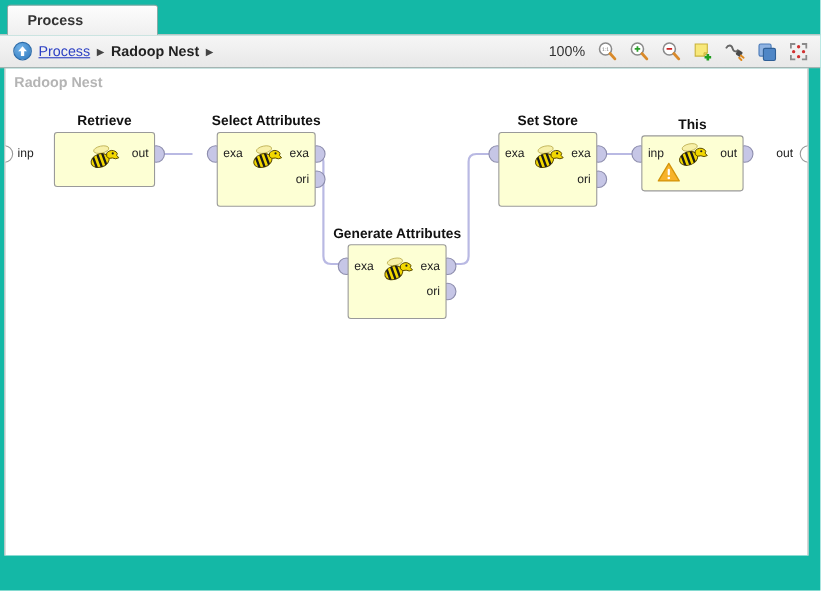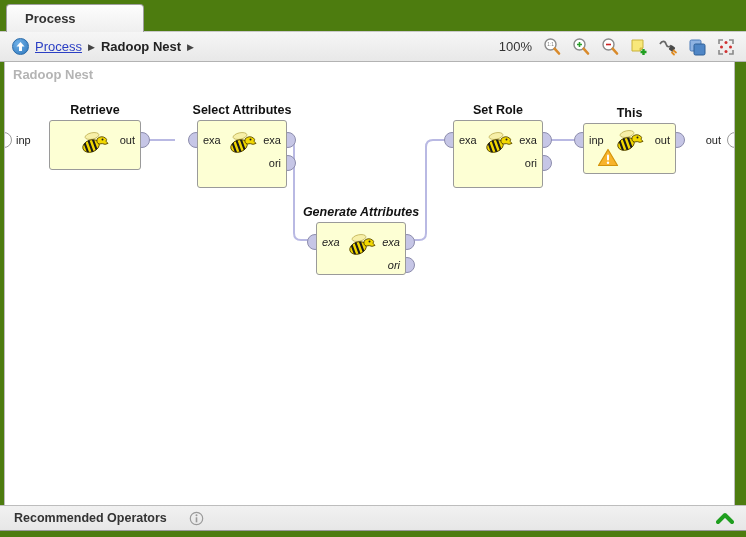--- a/index.html
+++ b/index.html
@@ -1,17 +1,17 @@
 <!DOCTYPE html>
 <html><head>
 <meta charset="utf-8">
 <style>
   * { margin:0; padding:0; box-sizing:border-box; }
   html,body { width:746px; height:537px; background:#ffffff; font-family:"Liberation Sans", sans-serif; }
-  #app { position:relative; width:746px; height:537px; background:#4d7c0f; overflow:hidden; }
+  #app { position:relative; width:746px; height:537px; background:#14b8a6; overflow:hidden; }
 
   
   .tab { position:absolute; left:6px; top:4px; width:138px; height:28px; z-index:5;
          background:linear-gradient(#fdfdfd,#efefef); border:1px solid #9f9f9f; border-bottom:none;
          border-radius:4px 4px 0 0; display:flex; align-items:center; padding-left:18px;
          font-size:13px; font-weight:bold; color:#333; }
 
   
   .strip { position:absolute; left:0; top:31px; width:746px; height:31px; z-index:2;
            background:linear-gradient(#f6f6f6,#e8e8e8); border-top:1px solid #c9c9c9; border-bottom:1px solid #b3b3b3;
@@ -194,21 +194,21 @@
           <ellipse cx="12" cy="17" rx="8.5" ry="6" fill="#f2d800" stroke="#5a4a00" stroke-width="0.9" transform="rotate(-20 12 17)"></ellipse>
           <g clip-path="url(#bee-b)">
               <path d="M7 9 V26 M11.5 8 V26 M16 8 V26" stroke="#1a1a1a" stroke-width="2.1" transform="rotate(-20 12 17)"></path>
             </g>
           <path d="M18 10 q4 -4 8.5 -1 q2 1.5 0.5 3.2 l2 2.2 q-3 1.8 -5.8 0.2 q-3.5 1.4 -5.2 -1.2 Z" fill="#f2d800" stroke="#5a4a00" stroke-width="0.9"></path>
           <circle cx="23.5" cy="10.5" r="1" fill="#222"></circle>
         </svg>
       </span>
     </div>
 
-    <div class="op" style="left:311px; top:160px; width:90px; height:53px;font-style:italic;">
+    <div class="op" style="left:311px; top:160px; width:90px; height:68px;">
       <div class="op-title">Generate Attributes</div>
       <div class="port" style="left:-9px; top:12px;"></div>
       <div class="port" style="right:-9px; top:12px;"></div>
       <div class="port" style="right:-9px; top:35px;"></div>
       <div class="op-box"></div>
       <div class="plabel" style="left:6px; top:12px;">exa</div>
       <div class="plabel" style="right:6px; top:12px;">exa</div>
       <div class="plabel" style="right:6px; top:35px;">ori</div>
       <span class="bee" style="left:30px; top:9px;">
         <svg width="30" height="28" viewBox="0 0 30 28">
@@ -222,21 +222,21 @@
           <g clip-path="url(#bee-c)">
               <path d="M7 9 V26 M11.5 8 V26 M16 8 V26" stroke="#1a1a1a" stroke-width="2.1" transform="rotate(-20 12 17)"></path>
             </g>
           <path d="M18 10 q4 -4 8.5 -1 q2 1.5 0.5 3.2 l2 2.2 q-3 1.8 -5.8 0.2 q-3.5 1.4 -5.2 -1.2 Z" fill="#f2d800" stroke="#5a4a00" stroke-width="0.9"></path>
           <circle cx="23.5" cy="10.5" r="1" fill="#222"></circle>
         </svg>
       </span>
     </div>
 
     <div class="op" style="left:448px; top:58px; width:90px; height:68px;">
-      <div class="op-title">Set Role</div>
+      <div class="op-title">Set Store</div>
       <div class="port" style="left:-9px; top:12px;"></div>
       <div class="port" style="right:-9px; top:12px;"></div>
       <div class="port" style="right:-9px; top:35px;"></div>
       <div class="op-box"></div>
       <div class="plabel" style="left:6px; top:12px;">exa</div>
       <div class="plabel" style="right:6px; top:12px;">exa</div>
       <div class="plabel" style="right:6px; top:35px;">ori</div>
       <span class="bee" style="left:30px; top:9px;">
         <svg width="30" height="28" viewBox="0 0 30 28">
           <defs>
@@ -282,29 +282,14 @@
         <svg width="22" height="19" viewBox="0 0 22 19">
           <path d="M11 1.5 L20.5 17.5 H1.5 Z" fill="#f7b32b" stroke="#d4940a" stroke-width="1.2" stroke-linejoin="round"></path>
           <rect x="10" y="6.5" width="2" height="6" rx="1" fill="#fff"></rect>
           <circle cx="11" cy="14.8" r="1.2" fill="#fff"></circle>
         </svg>
       </span>
     </div>
 
   </div>
 
-  <div class="bottombar">
-    <span class="bb-title">Recommended Operators</span>
-    <span class="bb-info">
-      <svg width="15" height="15" viewBox="0 0 15 15">
-        <circle cx="7.5" cy="7.5" r="6.2" fill="none" stroke="#9a9a9a" stroke-width="1.2"></circle>
-        <circle cx="7.5" cy="4.3" r="1" fill="#9a9a9a"></circle>
-        <rect x="6.7" y="6.3" width="1.6" height="5" fill="#9a9a9a"></rect>
-      </svg>
-    </span>
-    <span class="bb-collapse">
-      <svg width="18" height="13" viewBox="0 0 18 13">
-        <path d="M2 10 L9 3 L16 10" fill="none" stroke="#1f9e1f" stroke-width="4" stroke-linecap="round" stroke-linejoin="round"></path>
-      </svg>
-    </span>
-  </div>
 
 </div>
 
 </body></html>

